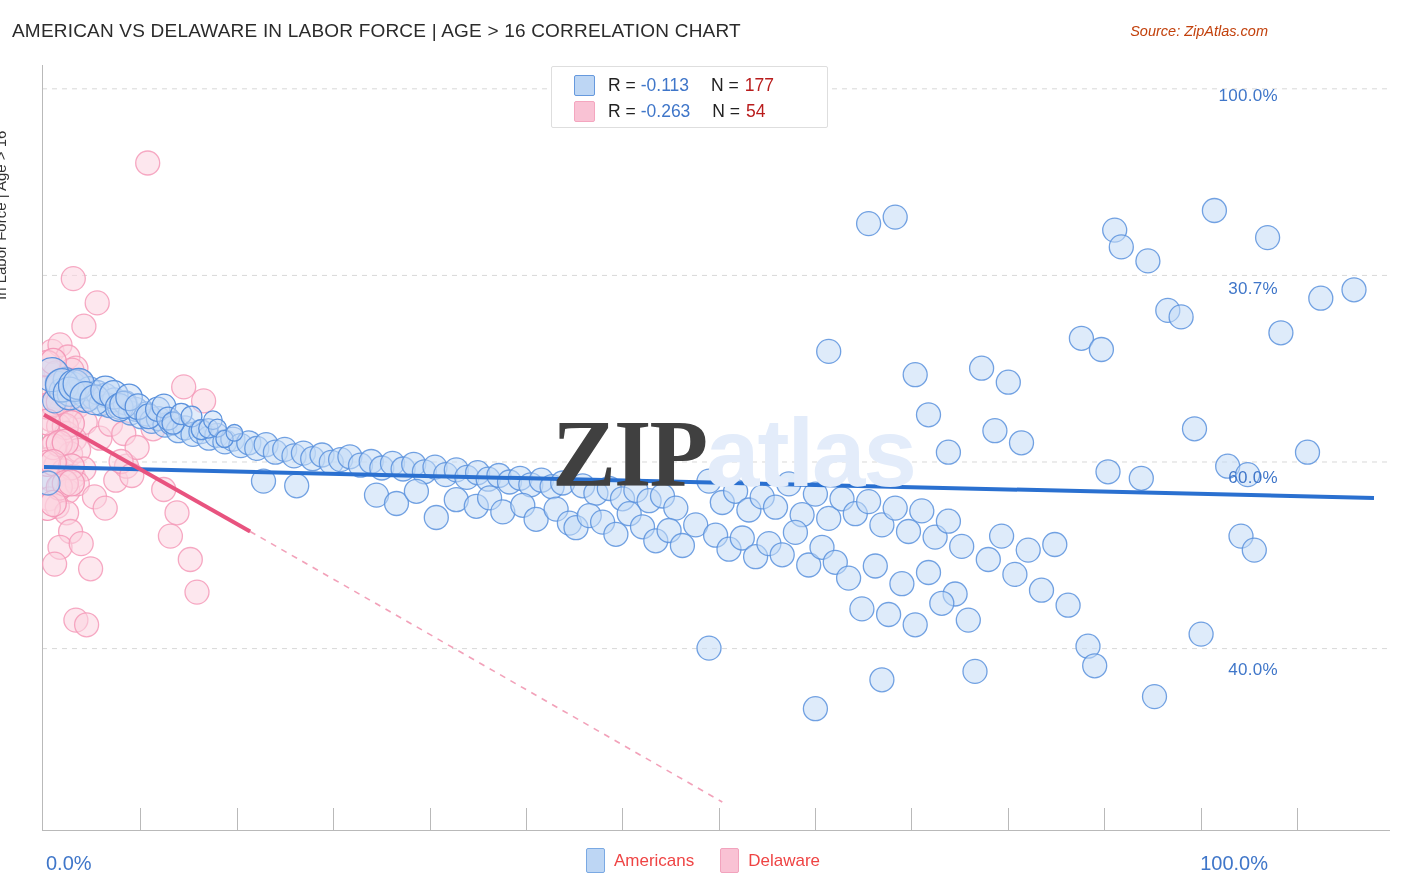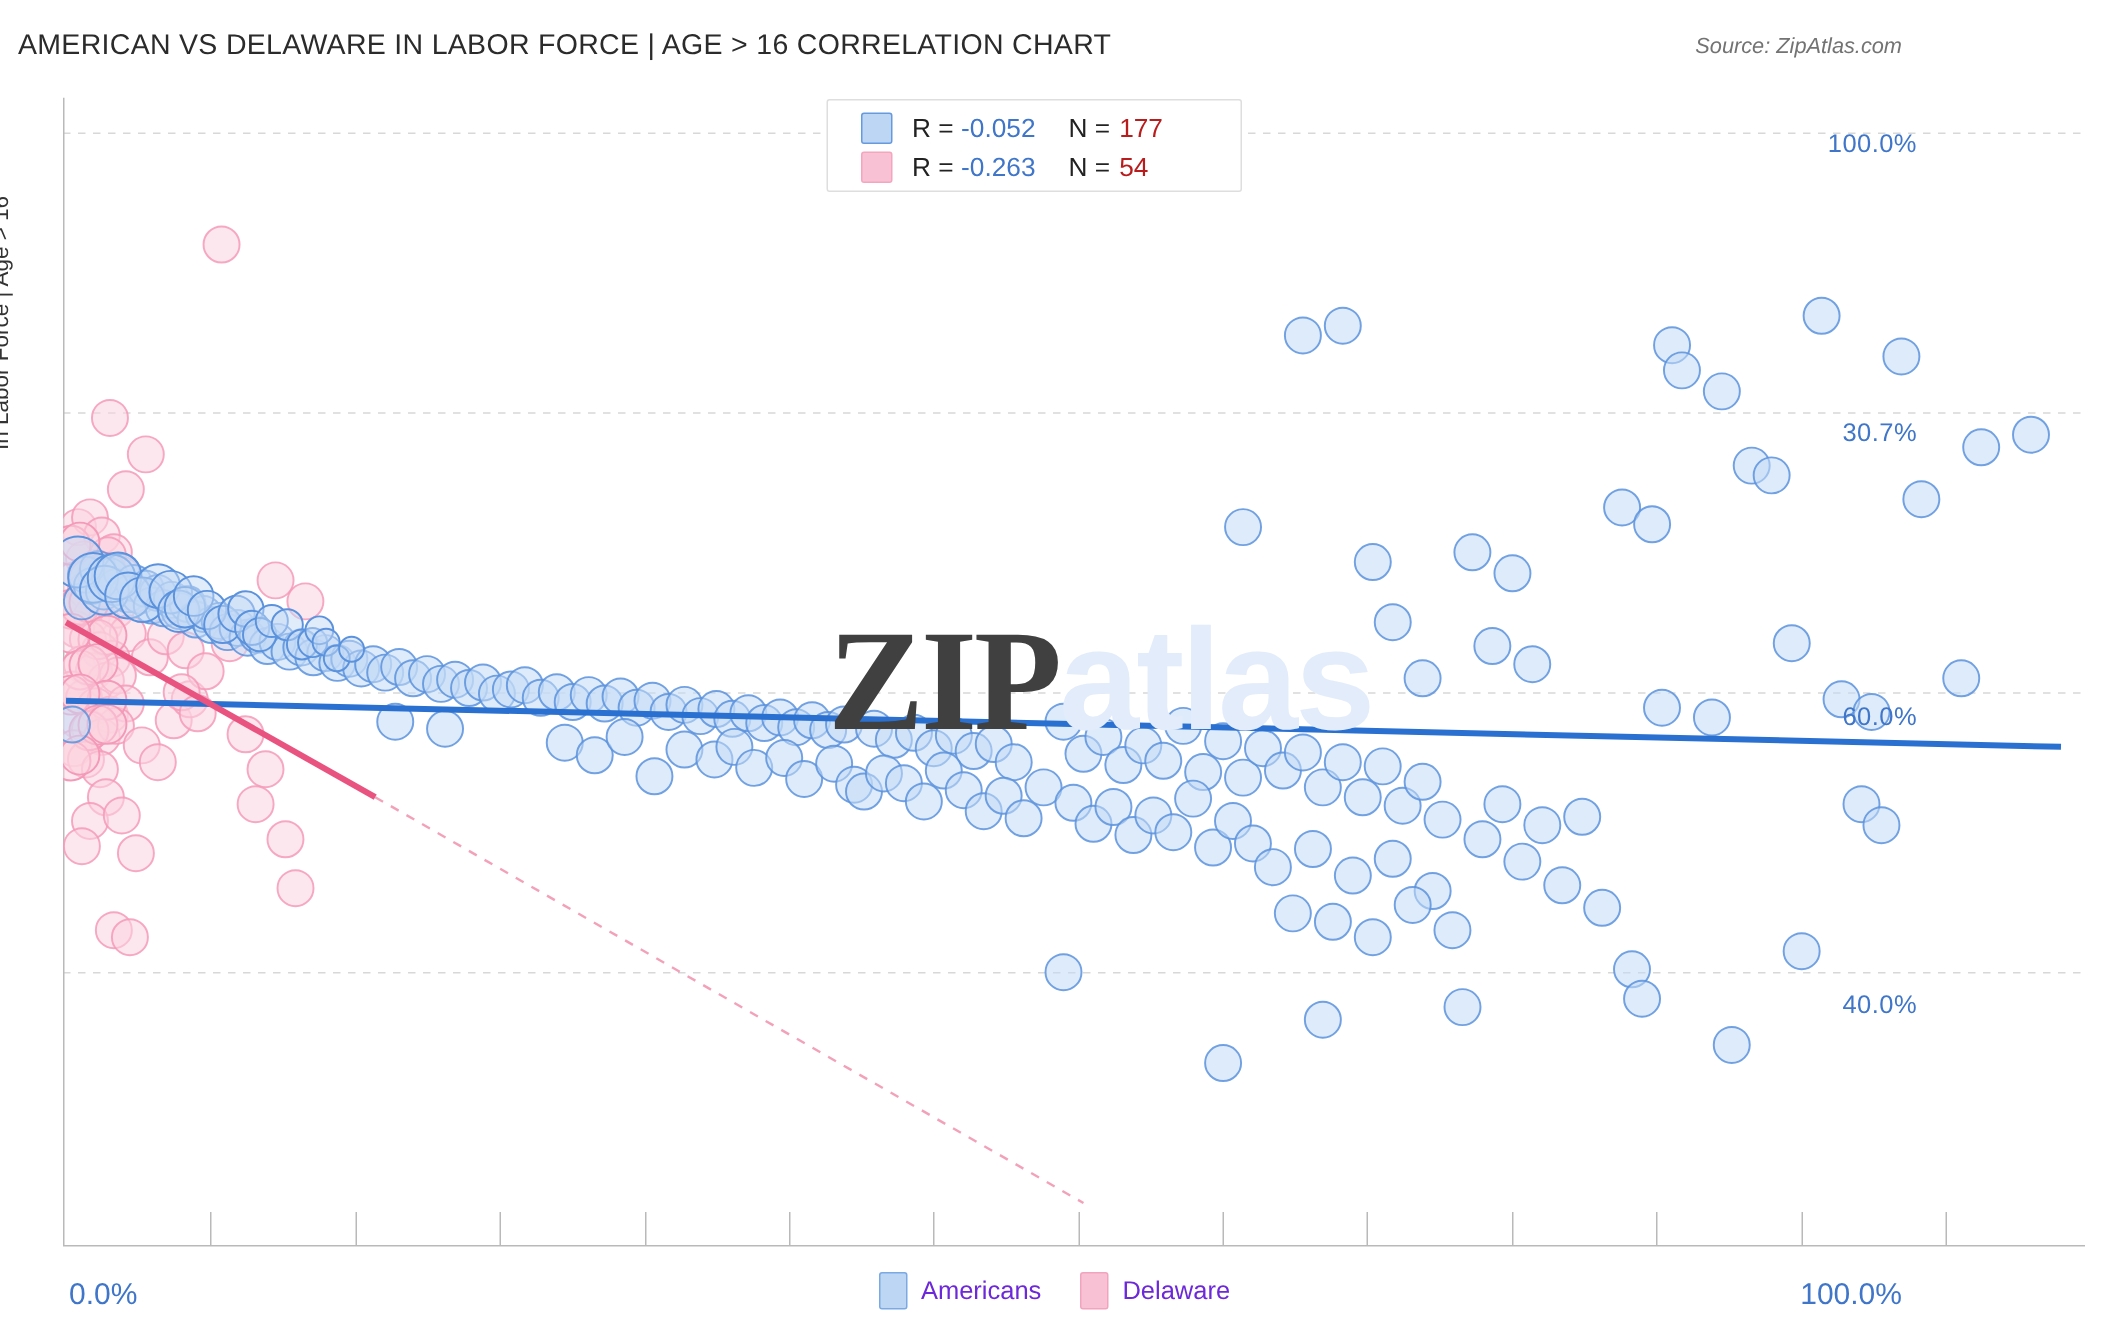--- a/index.html
+++ b/index.html
@@ -12,21 +12,21 @@
   }
   #root { position: relative; width: 1282px; height: 892px; }
 
   #chart-title {
     position: absolute; left: 12px; top: 20px;
     font-size: 19px; letter-spacing: 0.2px;
     color: #2b2b2b; white-space: nowrap;
   }
   #source-note {
     position: absolute; right: 14px; top: 23px;
-    font-size: 14.5px; font-style: italic; color: #737373;
+    font-size: 14.5px; font-style: italic; color: #c2410c;
   }
 
   #plot {
     position: absolute;
     left: 42px; top: 65px;
     width: 1348px; height: 773px;
   }
   #plot-svg { position: absolute; left: 0; top: 0; }
 
   #y-axis-title {
@@ -82,21 +82,21 @@
   #wm-atlas { color: #e3ecfa; font-family: "Liberation Sans", sans-serif; font-weight: 700; }
 
   #bottom-legend {
     position: absolute; left: 0; top: 848px; width: 1406px;
     display: flex; justify-content: center; align-items: center; gap: 26px;
   }
   .bl-item { display: flex; align-items: center; gap: 9px; }
   .bl-sw { width: 19px; height: 25px; border-radius: 2px; }
   .bl-sw-blue { background: #bdd6f4; border: 1.4px solid #7aa9e3; }
   .bl-sw-pink { background: #f9c2d4; border: 1.4px solid #f2a3bd; }
-  .bl-label { font-size: 17px; color: #6d28d9; }
+  .bl-label { font-size: 17px; color: #ef4444; }
 </style>
 </head>
 <body>
 
 <div id="root">
 
   <div id="chart-title">AMERICAN VS DELAWARE IN LABOR FORCE | AGE &gt; 16 CORRELATION CHART</div>
   <div id="source-note">Source: ZipAtlas.com</div>
 
   <div id="plot">
@@ -446,21 +446,21 @@
   <div class="xlab" id="xlab-max">100.0%</div>
 
   <div id="watermark">
     <span id="wm-zip">ZIP</span><span id="wm-atlas">atlas</span>
   </div>
 
   <div id="legend-box">
     <div class="legend-row" id="legend-row-0">
       <span class="sw sw-blue"></span>
       <span class="lg-t">R =</span>
-      <span class="lg-v">-0.052</span>
+      <span class="lg-v">-0.113</span>
       <span class="lg-n">N =</span>
       <span class="lg-nv">177</span>
     </div>
     <div class="legend-row" id="legend-row-1">
       <span class="sw sw-pink"></span>
       <span class="lg-t">R =</span>
       <span class="lg-v">-0.263</span>
       <span class="lg-n">N =</span>
       <span class="lg-nv">54</span>
     </div>

